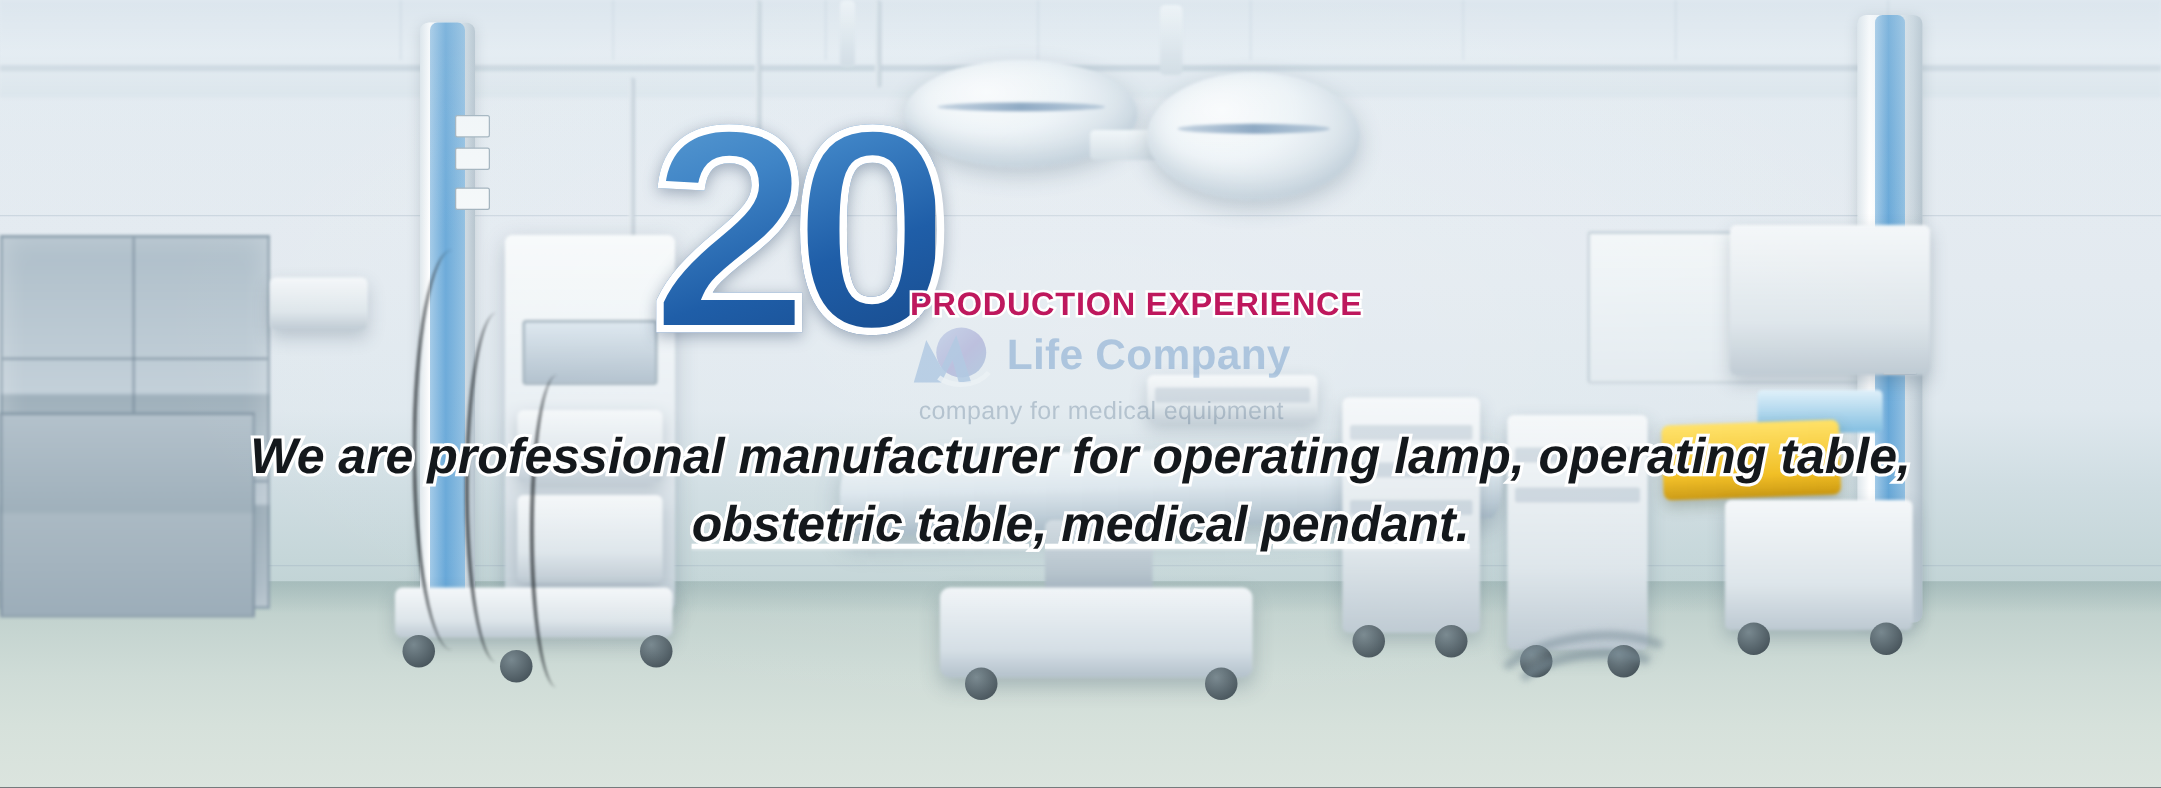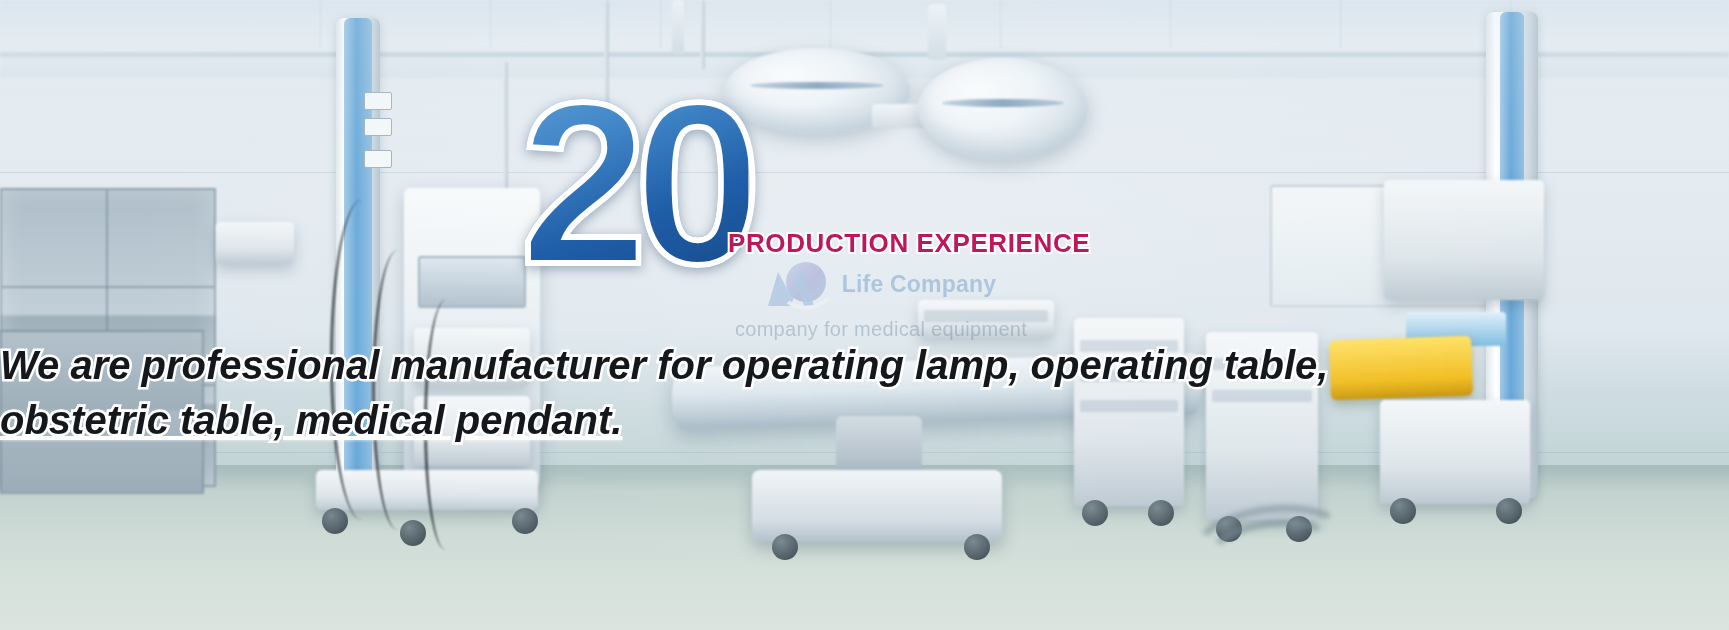--- a/index.html
+++ b/index.html
@@ -167,21 +167,21 @@
 
   
   #watermark{
     position:absolute;left:716px;top:252px;width:330px;height:92px;
     opacity:.30;pointer-events:none;
     display:flex;flex-direction:column;align-items:center;justify-content:center;
   }
   #watermark .wm-row{display:flex;align-items:center;gap:8px;}
   .wm-logo{width:68px;height:58px;position:relative;flex:none;}
   .wm-name{
-    font-size:23px;font-weight:700;color:#2f6fb3;letter-spacing:.2px;
+    font-size:34px;font-weight:700;color:#2f6fb3;letter-spacing:.2px;
     white-space:nowrap;
   }
   .wm-sub{
     margin-top:4px;font-size:20px;color:#4d6a86;white-space:nowrap;letter-spacing:.3px;
   }
 
   
   #twenty{
     position:absolute;left:520px;top:78px;
     font-size:230px;line-height:.92;font-weight:700;
@@ -211,20 +211,21 @@
     position:absolute;left:728px;top:228px;
     font-size:26px;font-weight:600;letter-spacing:.6px;
     white-space:nowrap;color:#be185d;
     -webkit-text-stroke:4px #ffffff;
     paint-order:stroke fill;
   }
 
   
   #tagline{
     position:absolute;left:0;right:0;top:338px;
+    text-align:center;
     font-style:italic;font-weight:600;
     font-size:40px;line-height:1.38;
     color:#14181c;
     -webkit-text-stroke:5px #ffffff;
     paint-order:stroke fill;
     text-shadow:0 1px 2px rgba(255,255,255,.45);
   }
   #tagline .l2{display:block;text-decoration:underline;}
 </style>
 </head>

